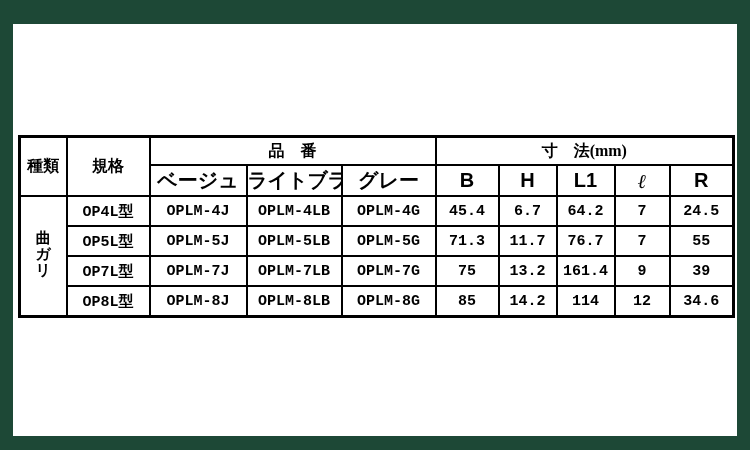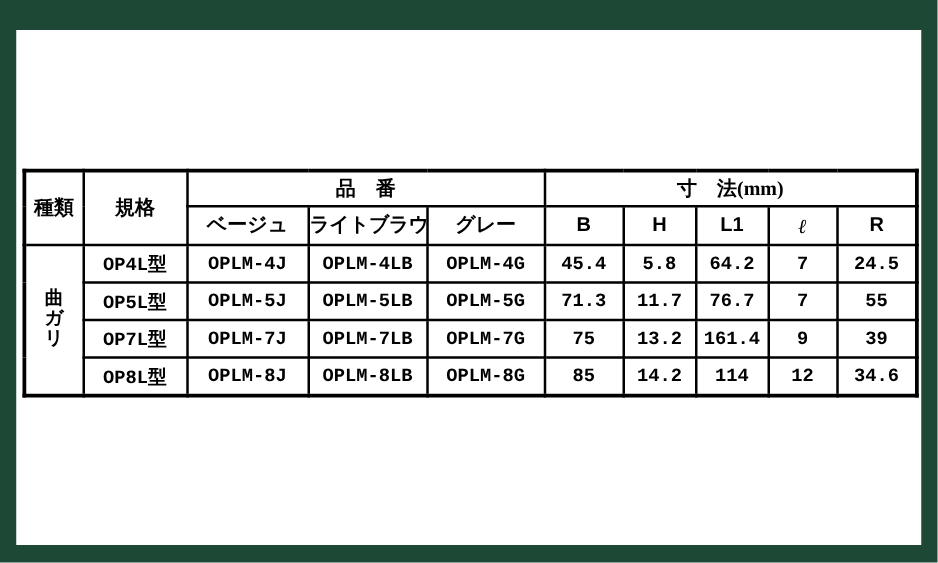--- a/index.html
+++ b/index.html
@@ -36,21 +36,21 @@
   table.spec td {
     border: 2px solid #000000;
     text-align: center;
     vertical-align: middle;
     padding: 0;
     font-size: 15px;
     overflow: hidden;
     white-space: nowrap;
   }
   tr.hrow1 td { height: 26px; font-size: 16px; }
-  tr.hrow2 td { height: 29px; font-size: 16px; }
+  tr.hrow2 td { height: 29px; font-size: 20px; }
   tr.drow  td { height: 28px; font-family: Liberation Mono, monospace; }
   td.rowspan-head { font-size: 16px; }
   td.condensed { font-size: 12.5px; letter-spacing: -0.5px; }
   td.ell-head { font-style: italic; font-family: "DejaVu Serif", serif; }
   td.mono-mm { font-size: 16px; font-family: Liberation Serif, serif; }
 
   td.type-cell { padding: 0; }
   .vstack { display: inline-block; line-height: 1.08; font-size: 15px; }
   .vstack span { display: block; }
 </style>
@@ -94,21 +94,21 @@
             <span>曲</span>
             <span>ガ</span>
             <span>リ</span>
           </span>
         </td>
         <td>OP4L型</td>
         <td>OPLM-4J</td>
         <td>OPLM-4LB</td>
         <td>OPLM-4G</td>
         <td>45.4</td>
-        <td>5.8</td>
+        <td>6.7</td>
         <td>64.2</td>
         <td>7</td>
         <td>24.5</td>
       </tr>
       <tr class="drow">
         <td>OP5L型</td>
         <td>OPLM-5J</td>
         <td>OPLM-5LB</td>
         <td>OPLM-5G</td>
         <td>71.3</td>

